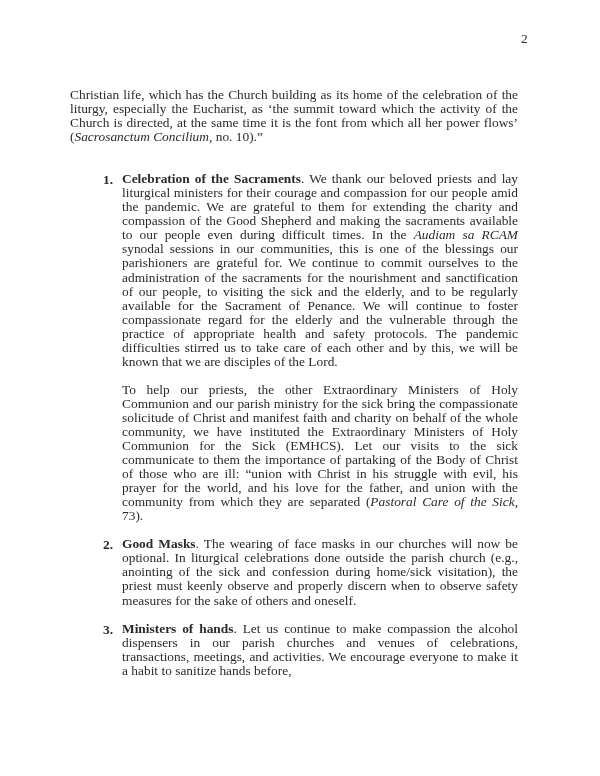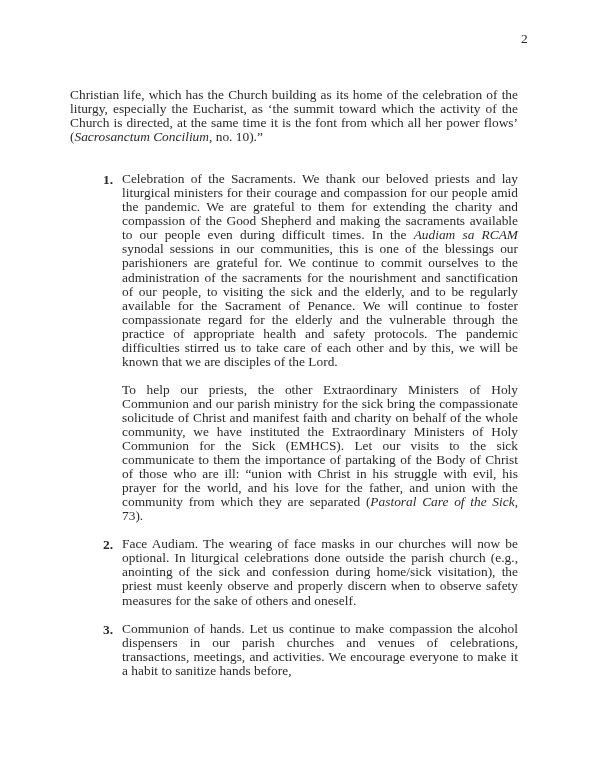--- a/index.html
+++ b/index.html
@@ -17,21 +17,21 @@
       position: absolute; left: 70px; top: 88px; width: 448px;
     }
     p { margin: 0; line-height: 14.05px; text-align: justify; }
     .para-gap { height: 14px; }
     ol.items { margin: 0; padding: 0; list-style: none; }
     li.item { position: relative; padding-left: 52px; }
     .num {
       position: absolute; left: 33px; top: 0;
       font-weight: bold;
     }
-    .item-title { font-weight: normal; }
+    .item-title { font-weight: bold; }
     i { font-style: italic; }
   </style>
 </head>
 <body>
 
 <div class="page-number">2</div>
 
 <div class="content">
   <p><span>Christian life, which has the Church building as its home of the celebration of the liturgy, especially the Eucharist, as ‘the summit toward which the activity of the Church is directed, at the same time it is the font from which all her power flows’ (</span><i>Sacrosanctum Concilium</i><span>, no. 10).”</span></p>
   <div class="para-gap"></div>
@@ -40,21 +40,21 @@
   <ol class="items">
     <li class="item">
       <span class="num">1.</span>
       <p><span class="item-title">Celebration of the Sacraments</span><span>.  We thank our beloved priests and lay liturgical ministers for their courage and compassion for our people amid the pandemic.  We are grateful to them for extending the charity and compassion of the Good Shepherd and making the sacraments available to our people even during difficult times.  In the </span><i>Audiam sa RCAM</i><span> synodal sessions in our communities, this is one of the blessings our parishioners are grateful for.   We continue to commit ourselves to the administration of the sacraments for the nourishment and sanctification of our people, to visiting the sick and the elderly, and to be regularly available for the Sacrament of Penance.   We will continue to foster compassionate regard for the elderly and the vulnerable through the practice of appropriate health and safety protocols. The pandemic difficulties stirred us to take care of each other and by this, we will be known that we are disciples of the Lord.</span></p>
       <div class="para-gap"></div>
       <p><span>To help our priests, the other Extraordinary Ministers of Holy Communion and our parish ministry for the sick bring the compassionate solicitude of Christ and manifest faith and charity on behalf of the whole community, we have instituted the Extraordinary Ministers of Holy Communion for the Sick (EMHCS).  Let our visits to the sick communicate to them the importance of partaking of the Body of Christ of those who are ill: “union with Christ in his struggle with evil, his prayer for the world, and his love for the father, and union with the community from which they are separated (</span><i>Pastoral Care of the Sick</i><span>, 73).</span></p>
       <div class="para-gap"></div>
     </li>
     <li class="item">
       <span class="num">2.</span>
-      <p><span class="item-title">Face Audiam</span><span>.  The wearing of face masks in our churches will now be optional. In liturgical celebrations done outside the parish church (e.g., anointing of the sick and confession during home/sick visitation), the priest must keenly observe and properly discern when to observe safety measures for the sake of others and oneself.</span></p>
+      <p><span class="item-title">Good Masks</span><span>.  The wearing of face masks in our churches will now be optional. In liturgical celebrations done outside the parish church (e.g., anointing of the sick and confession during home/sick visitation), the priest must keenly observe and properly discern when to observe safety measures for the sake of others and oneself.</span></p>
       <div class="para-gap"></div>
     </li>
     <li class="item">
       <span class="num">3.</span>
-      <p><span class="item-title">Communion of hands</span><span>. Let us continue to make compassion the alcohol dispensers in our parish churches and venues of celebrations, transactions, meetings, and activities. We encourage everyone to make it a habit to sanitize hands before,</span></p>
+      <p><span class="item-title">Ministers of hands</span><span>. Let us continue to make compassion the alcohol dispensers in our parish churches and venues of celebrations, transactions, meetings, and activities. We encourage everyone to make it a habit to sanitize hands before,</span></p>
     </li>
   </ol>
 </div>
 
 </body></html>

